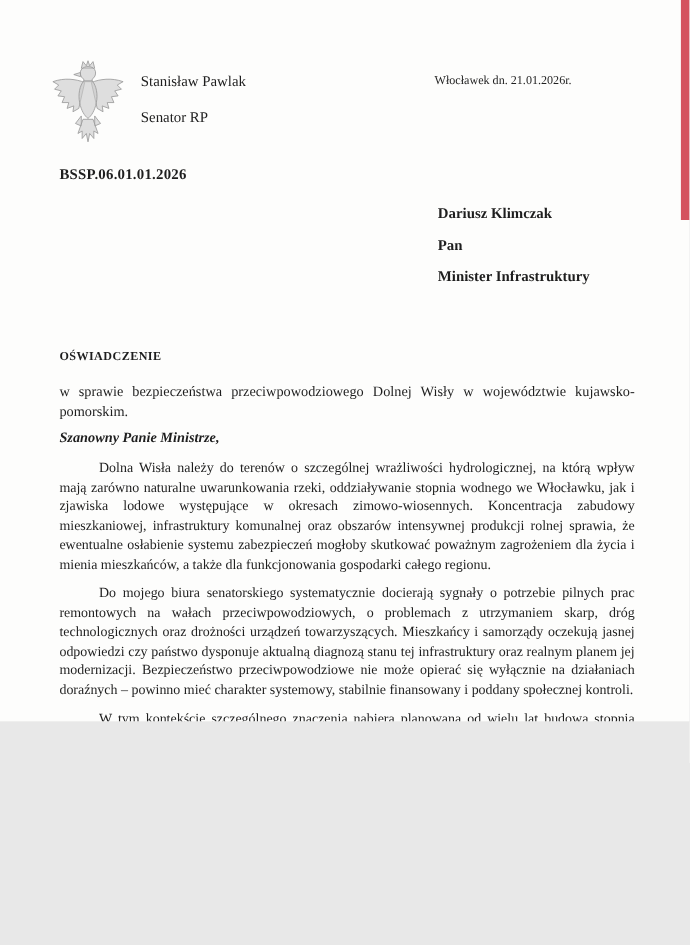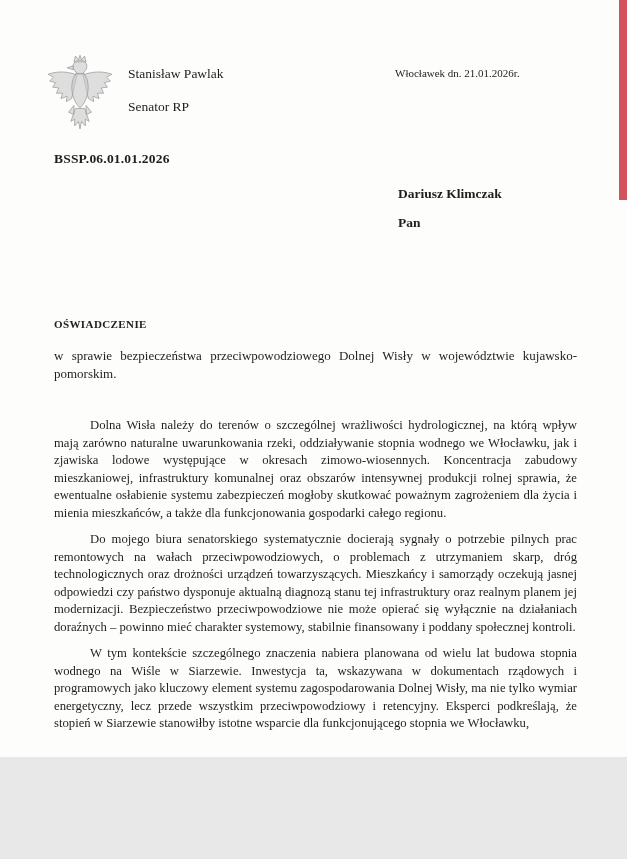--- a/index.html
+++ b/index.html
@@ -1,20 +1,20 @@
 <!DOCTYPE html>
 <html lang="pl"><head>
 <meta charset="utf-8">
 <title>Oświadczenie senatorskie</title>
 <style>
   html, body { margin: 0; padding: 0; background: #e8e8e8; }
   .page {
     position: relative;
     width: 627px;
-    height: 757px;
+    height: 656px;
     margin: 0 auto;
     background: #fdfdfc;
     overflow: hidden;
     font-family: "Liberation Serif", "DejaVu Serif", serif;
     color: #1e1e1e;
   }
   .accent-bar {
     position: absolute;
     top: 0;
     right: 0;
@@ -130,26 +130,28 @@
   <div class="sender-name">Stanisław Pawlak</div>
   <div class="sender-role">Senator RP</div>
 
   <div class="place-date">Włocławek dn. 21.01.2026r.</div>
 
   <div class="reference">BSSP.06.01.01.2026</div>
 
   <div class="recipient">
     <div>Dariusz Klimczak</div>
     <div>Pan</div>
+    <div>Minister Infrastruktury</div>
   </div>
 
   <div class="statement-title">OŚWIADCZENIE</div>
 
   <div class="subject-line">w sprawie bezpieczeństwa przeciwpowodziowego Dolnej Wisły w województwie kujawsko-pomorskim.</div>
 
+  <div class="salutation">Szanowny Panie Ministrze,</div>
 
   <div class="letter-body">
     <p>Dolna Wisła należy do terenów o szczególnej wrażliwości hydrologicznej, na którą wpływ mają zarówno naturalne uwarunkowania rzeki, oddziaływanie stopnia wodnego we Włocławku, jak i zjawiska lodowe występujące w okresach zimowo-wiosennych. Koncentracja zabudowy mieszkaniowej, infrastruktury komunalnej oraz obszarów intensywnej produkcji rolnej sprawia, że ewentualne osłabienie systemu zabezpieczeń mogłoby skutkować poważnym zagrożeniem dla życia i mienia mieszkańców, a także dla funkcjonowania gospodarki całego regionu.</p>
     <p>Do mojego biura senatorskiego systematycznie docierają sygnały o potrzebie pilnych prac remontowych na wałach przeciwpowodziowych, o problemach z utrzymaniem skarp, dróg technologicznych oraz drożności urządzeń towarzyszących. Mieszkańcy i samorządy oczekują jasnej odpowiedzi czy państwo dysponuje aktualną diagnozą stanu tej infrastruktury oraz realnym planem jej modernizacji. Bezpieczeństwo przeciwpowodziowe nie może opierać się wyłącznie na działaniach doraźnych – powinno mieć charakter systemowy, stabilnie finansowany i poddany społecznej kontroli.</p>
     <p>W tym kontekście szczególnego znaczenia nabiera planowana od wielu lat budowa stopnia wodnego na Wiśle w Siarzewie. Inwestycja ta, wskazywana w dokumentach rządowych i programowych jako kluczowy element systemu zagospodarowania Dolnej Wisły, ma nie tylko wymiar energetyczny, lecz przede wszystkim przeciwpowodziowy i retencyjny. Eksperci podkreślają, że stopień w Siarzewie stanowiłby istotne wsparcie dla funkcjonującego stopnia we Włocławku,</p>
   </div>
 
 </div>
 
 </body></html>

